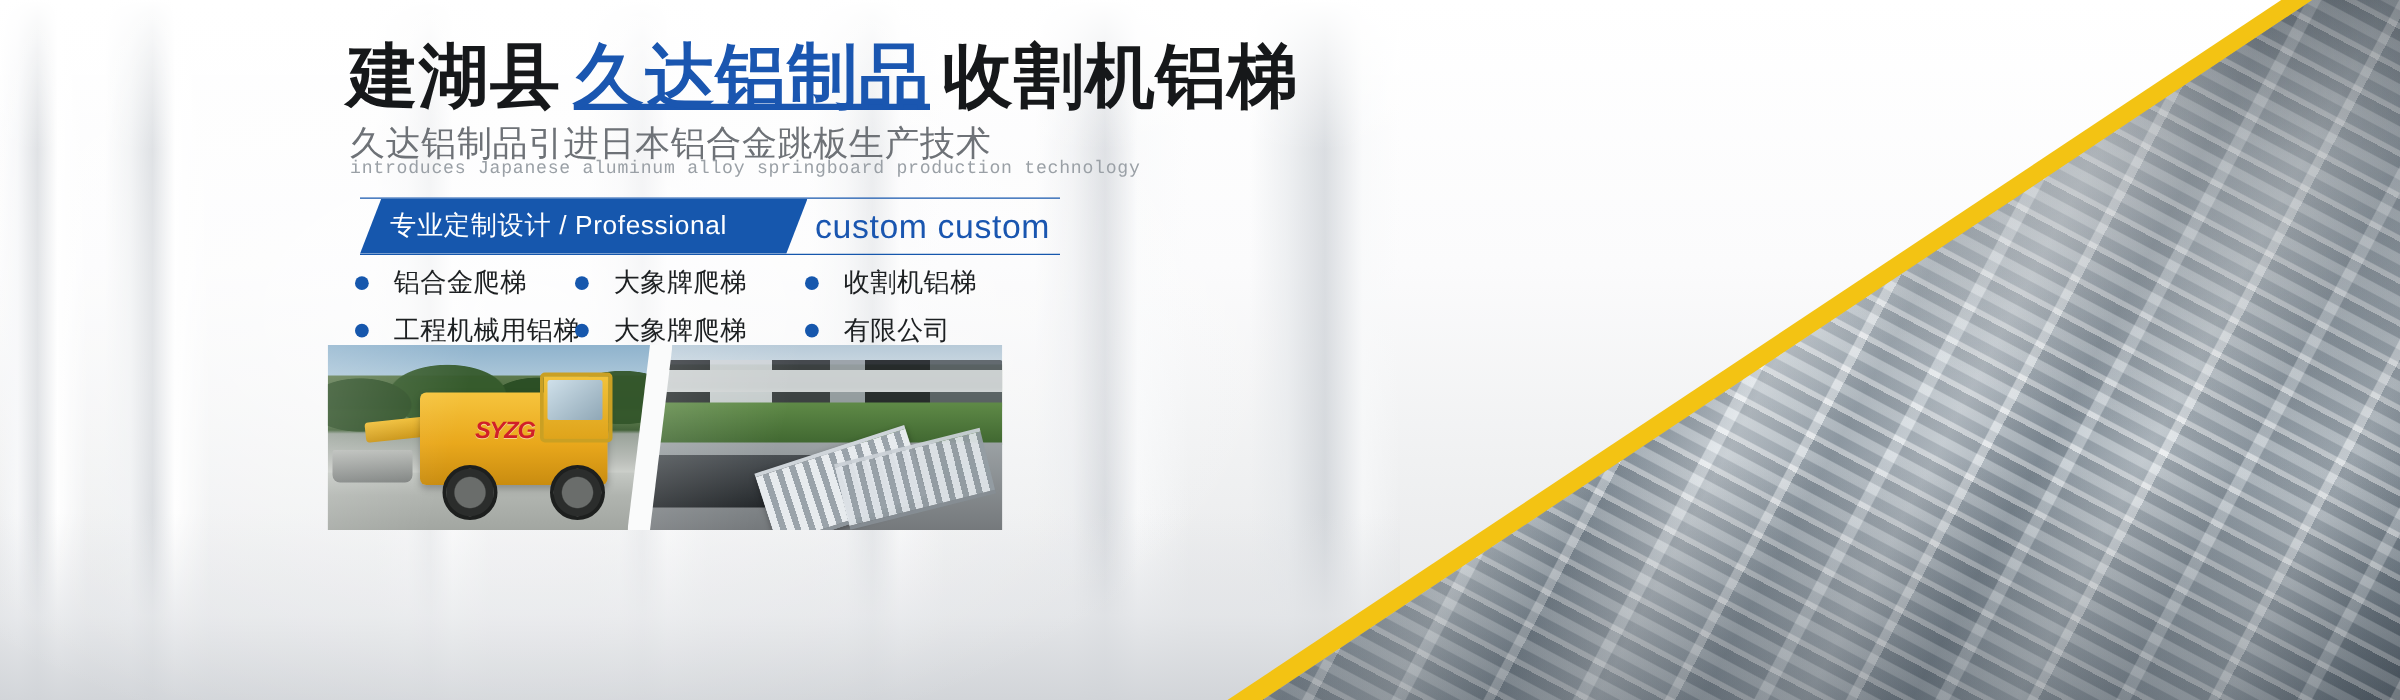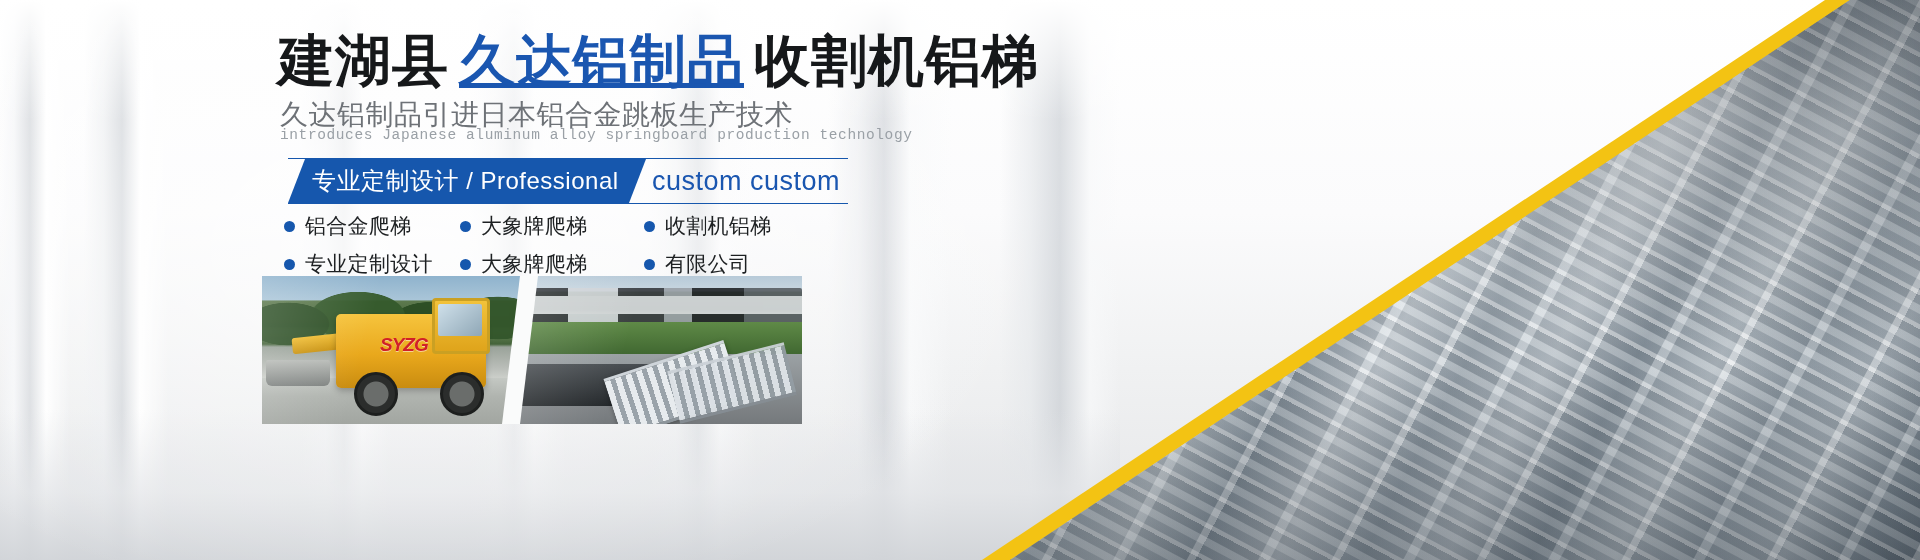--- a/index.html
+++ b/index.html
@@ -178,34 +178,34 @@
   }
   .strip-line.top{ top:0; }
   .strip-line.bot{ bottom:0; }
   .strip-blue{
     position:absolute; left:0; top:1px; width:358px; height:44px;
     background:#1657ad;
     clip-path:polygon(17px 0, 358px 0, 341px 44px, 0 44px);
   }
   .strip-txt-w{
     position:absolute; left:24px; top:1px; height:28px; line-height:44px;
-    color:#ffffff; font-size:24px; font-weight:400; white-space:nowrap;
+    color:#ffffff; font-size:21px; font-weight:400; white-space:nowrap;
     letter-spacing:.5px;
   }
   .strip-txt-b{
     position:absolute; left:364px; top:1px; height:44px; line-height:44px;
     color:#1a56b0; font-size:27px; font-weight:400; white-space:nowrap;
     letter-spacing:.5px;
   }
 
   
   .bullets{ position:absolute; left:284px; top:212px; }
   .b-row{ position:relative; height:38px; }
   .b-item{
-    position:absolute; display:flex; align-items:center; gap:10px;
+    position:absolute; display:flex; align-items:center; gap:20px;
     white-space:nowrap; font-size:21px; color:#1d2022; letter-spacing:.3px;
   }
   .b-dot{
     width:11px; height:11px; border-radius:50%; background:#1657ad;
     flex:0 0 11px; display:inline-block;
   }
   .b-item.c0{ left:0px; }
   .b-item.c1{ left:176px; }
   .b-item.c2{ left:360px; }
 
@@ -386,21 +386,21 @@
         <span>大象牌爬梯</span>
       </div>
       <div class="b-item c2">
         <span class="b-dot"></span>
         <span>收割机铝梯</span>
       </div>
     </div>
     <div class="b-row">
       <div class="b-item c0">
         <span class="b-dot"></span>
-        <span>专业定制设计</span>
+        <span>工程机械用铝梯</span>
       </div>
       <div class="b-item c1">
         <span class="b-dot"></span>
         <span>大象牌爬梯</span>
       </div>
       <div class="b-item c2">
         <span class="b-dot"></span>
         <span>有限公司</span>
       </div>
     </div>

